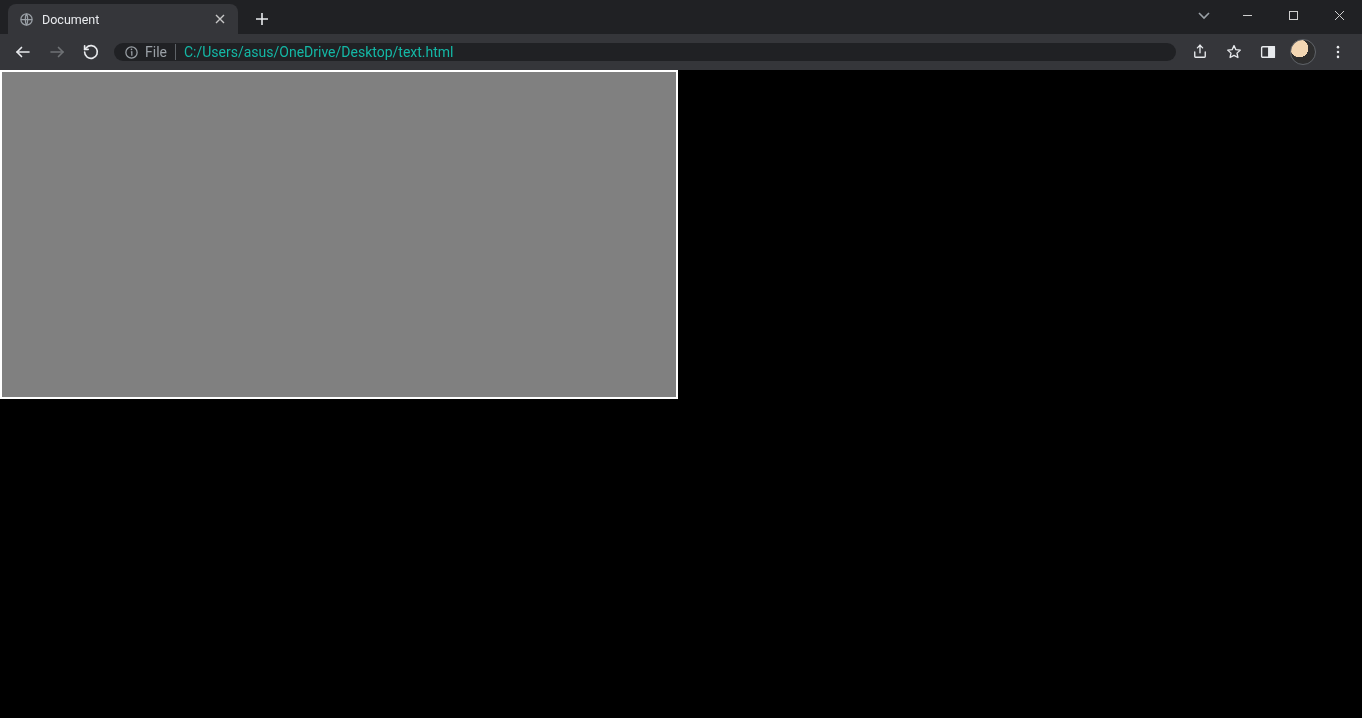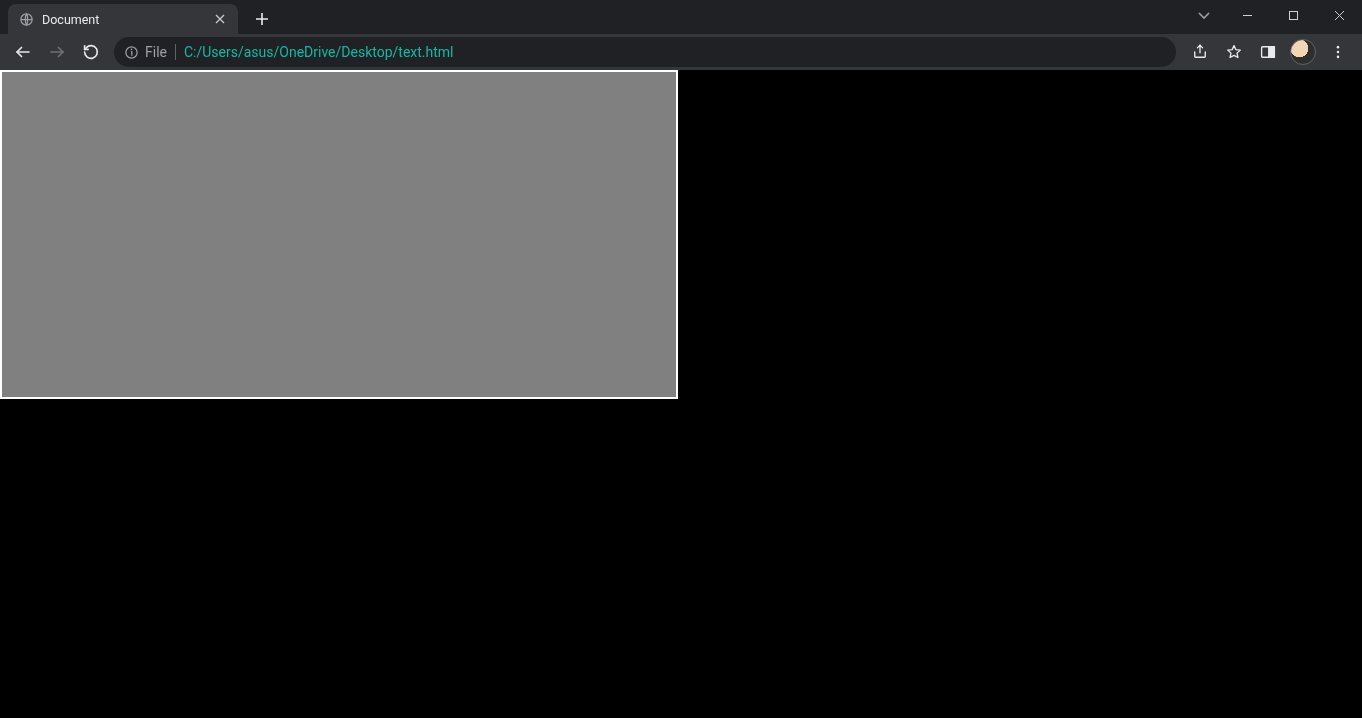--- a/index.html
+++ b/index.html
@@ -71,21 +71,21 @@
     .navbtn {
       width: 30px; height: 30px;
       display:flex; align-items:center; justify-content:center;
       color:#e8eaed; border-radius:50%;
     }
     .navbtn.disabled { color:#6f7275; }
     .navbtn svg { width: 18px; height: 18px; }
 
     .omnibox {
       flex:1;
-      height: 30px;
+      height: 18px;
       background:#202124;
       border-radius: 16px;
       display:flex; align-items:center;
       padding: 0 10px;
       gap: 8px;
       color:#e8eaed;
       font-size: 14px;
       margin: 0 4px;
     }
     .site-info {

